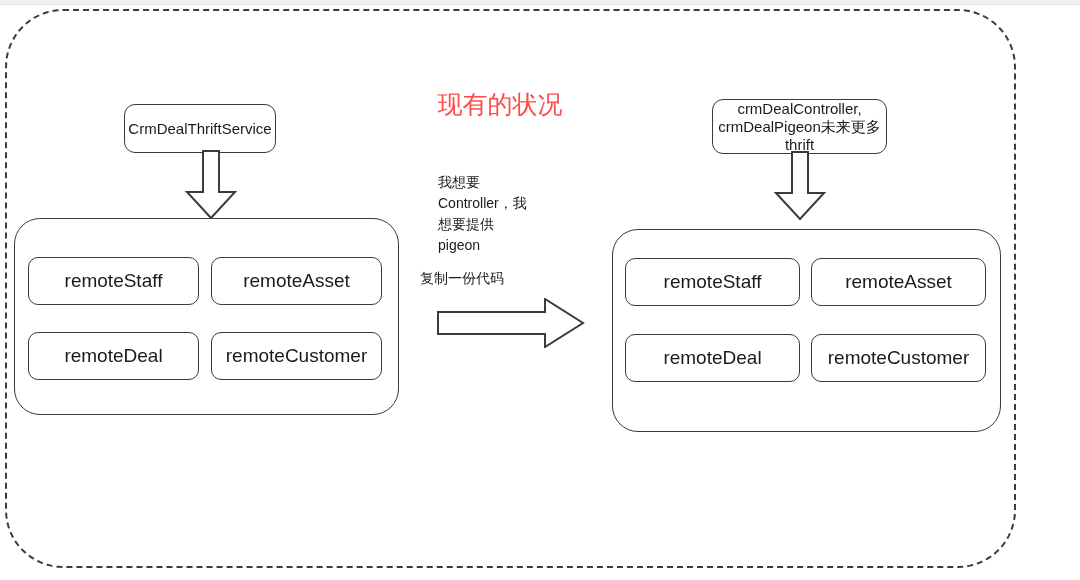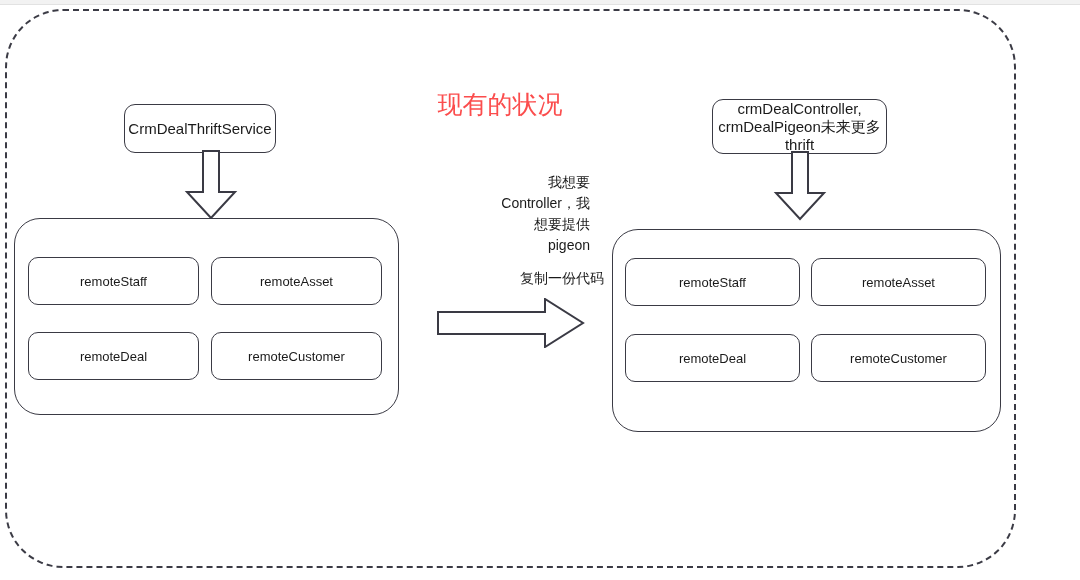--- a/index.html
+++ b/index.html
@@ -90,21 +90,21 @@
 
   .leaf-box {
     position: absolute;
     box-sizing: border-box;
     border: 1.4px solid #3a3a44;
     border-radius: 10px;
     background: #ffffff;
     display: flex;
     align-items: center;
     justify-content: center;
-    font-size: 13px;
+    font-size: 19px;
     color: #1a1a1a;
     white-space: nowrap;
   }
   
   #group-left .leaf-box  { width: 171px; height: 48px; }
   #lb-0 { left: 13px;  top: 38px; }
   #lb-1 { left: 196px; top: 38px; }
   #lb-2 { left: 13px;  top: 113px; }
   #lb-3 { left: 196px; top: 113px; }
   
@@ -122,28 +122,28 @@
   .block-arrow path {
     fill: #ffffff;
     stroke: #3a3a44;
     stroke-width: 2;
     stroke-linejoin: miter;
   }
 
   
   .center-note {
     position: absolute;
-    text-align: right;
+    text-align: left;
     font-size: 14px;
     line-height: 21px;
     color: #1a1a1a;
     white-space: pre-line;
   }
   #note-upper { left: 438px; top: 172px; width: 152px; }
-  #note-lower { left: 452px; top: 268px; width: 152px; }
+  #note-lower { left: 420px; top: 268px; width: 152px; }
 </style>
 </head>
 <body>
 
 <div id="top-strip"></div>
 
 <div id="dashed-frame"></div>
 
 <div id="diagram-title">现有的状况</div>
 

